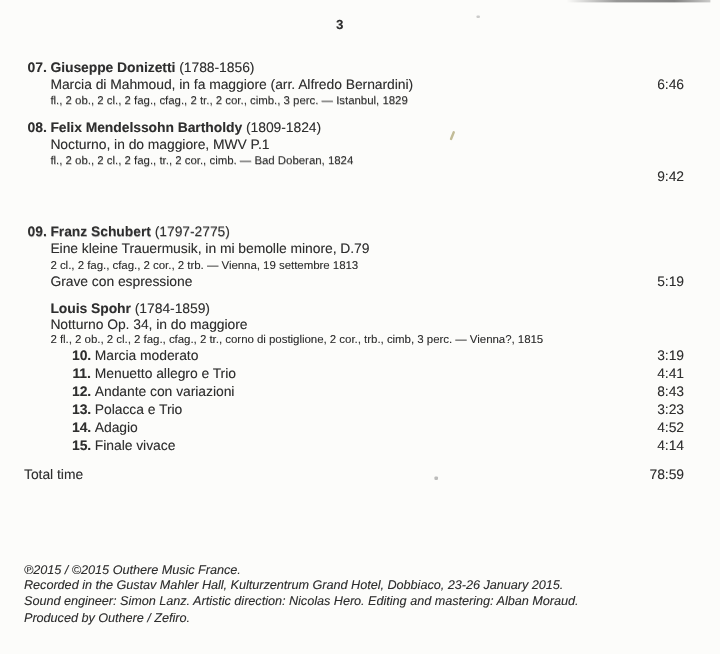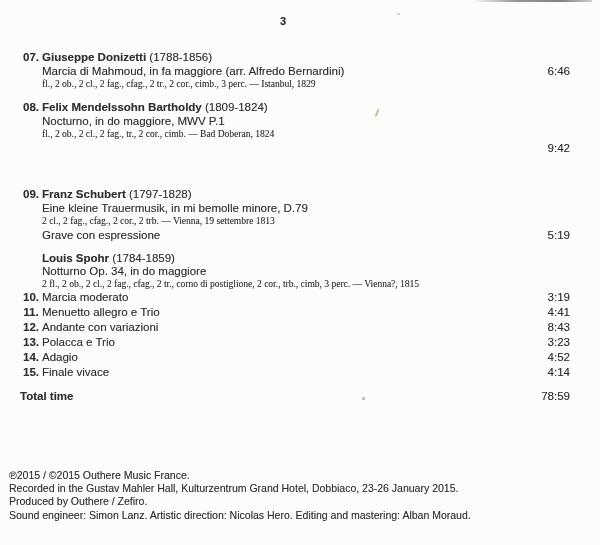--- a/index.html
+++ b/index.html
@@ -27,35 +27,36 @@
   .track.t08 { margin-bottom: 5px; }
   .track.t09 { margin-bottom: 10px; margin-top: 32px; }
   .row {
     display: flex;
     align-items: baseline;
     font-size: 11.5px;
     line-height: 14px;
   }
   .spohr .row.hdr { line-height: 13px; }
   .spohr .row.instr { line-height: 12px; }
-  .row.mv { line-height: 15px; }
+  .row.mv { line-height: 15px; margin-left: 37px; }
   .num { flex: 0 0 22px; font-weight: 700; text-align: center; }
   .ind { padding-left: 22px; }
   .composer { font-weight: 700; }
-  .instr { font-size: 9.5px; line-height: 13px; font-family: Liberation Serif, serif; }
+  .instr { font-size: 9.5px; line-height: 13px; }
   .time { margin-left: auto; padding-left: 10px; white-space: nowrap; }
   .total-row { margin-top: 4px; font-size: 11.5px; line-height: 14px; }
-  .total-label { font-weight: 700; }
+  .total-label { font-weight: 400; }
   .credits {
     position: absolute;
-    left: 9px;
+    left: 20px;
     top: 469px;
     right: 30px;
     font-size: 10.5px;
     line-height: 13.2px;
+    font-style: italic;
   }
   
   .scan-smudge {
     position: absolute;
     top: 0; right: 8px;
     width: 120px; height: 2px;
     background: linear-gradient(90deg, rgba(80,80,80,0) 0%, rgba(70,70,70,.55) 35%, rgba(50,50,50,.6) 75%, rgba(90,90,90,.3) 100%);
   }
   .speck-slash {
     position: absolute;
@@ -117,21 +118,21 @@
       <span>fl., 2 ob., 2 cl., 2 fag., tr., 2 cor., cimb. — Bad Doberan, 1824</span>
     </div>
     <div class="row ind">
       <span class="time">9:42</span>
     </div>
   </div>
 
   <div class="track t09">
     <div class="row">
       <span class="num">09.</span>
-      <span><span class="composer">Franz Schubert</span> <span>(1797-1828)</span></span>
+      <span><span class="composer">Franz Schubert</span> <span>(1797-2775)</span></span>
     </div>
     <div class="row ind">
       <span>Eine kleine Trauermusik, in mi bemolle minore, D.79</span>
     </div>
     <div class="row ind instr">
       <span>2 cl., 2 fag., cfag., 2 cor., 2 trb. — Vienna, 19 settembre 1813</span>
     </div>
     <div class="row ind">
       <span>Grave con espressione</span>
       <span class="time">5:19</span>
@@ -183,16 +184,16 @@
   </div>
 
   <div class="row total-row">
     <span class="total-label">Total time</span>
     <span class="time">78:59</span>
   </div>
 
   <div class="credits">
     <div class="credit-line">℗2015 / ©2015 Outhere Music France.</div>
     <div class="credit-line">Recorded in the Gustav Mahler Hall, Kulturzentrum Grand Hotel, Dobbiaco, 23-26 January 2015.</div>
+    <div class="credit-line">Sound engineer: Simon Lanz. Artistic direction: Nicolas Hero. Editing and mastering: Alban Moraud.</div>
     <div class="credit-line">Produced by Outhere / Zefiro.</div>
-    <div class="credit-line">Sound engineer: Simon Lanz. Artistic direction: Nicolas Hero. Editing and mastering: Alban Moraud.</div>
   </div>
 </div>
 
 </body></html>

